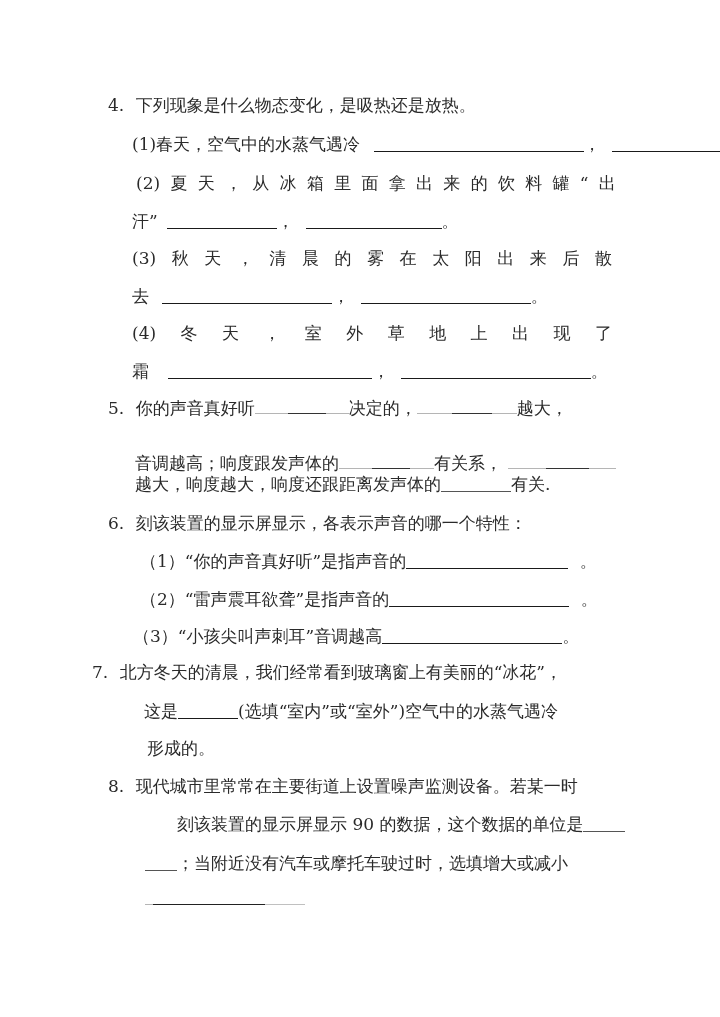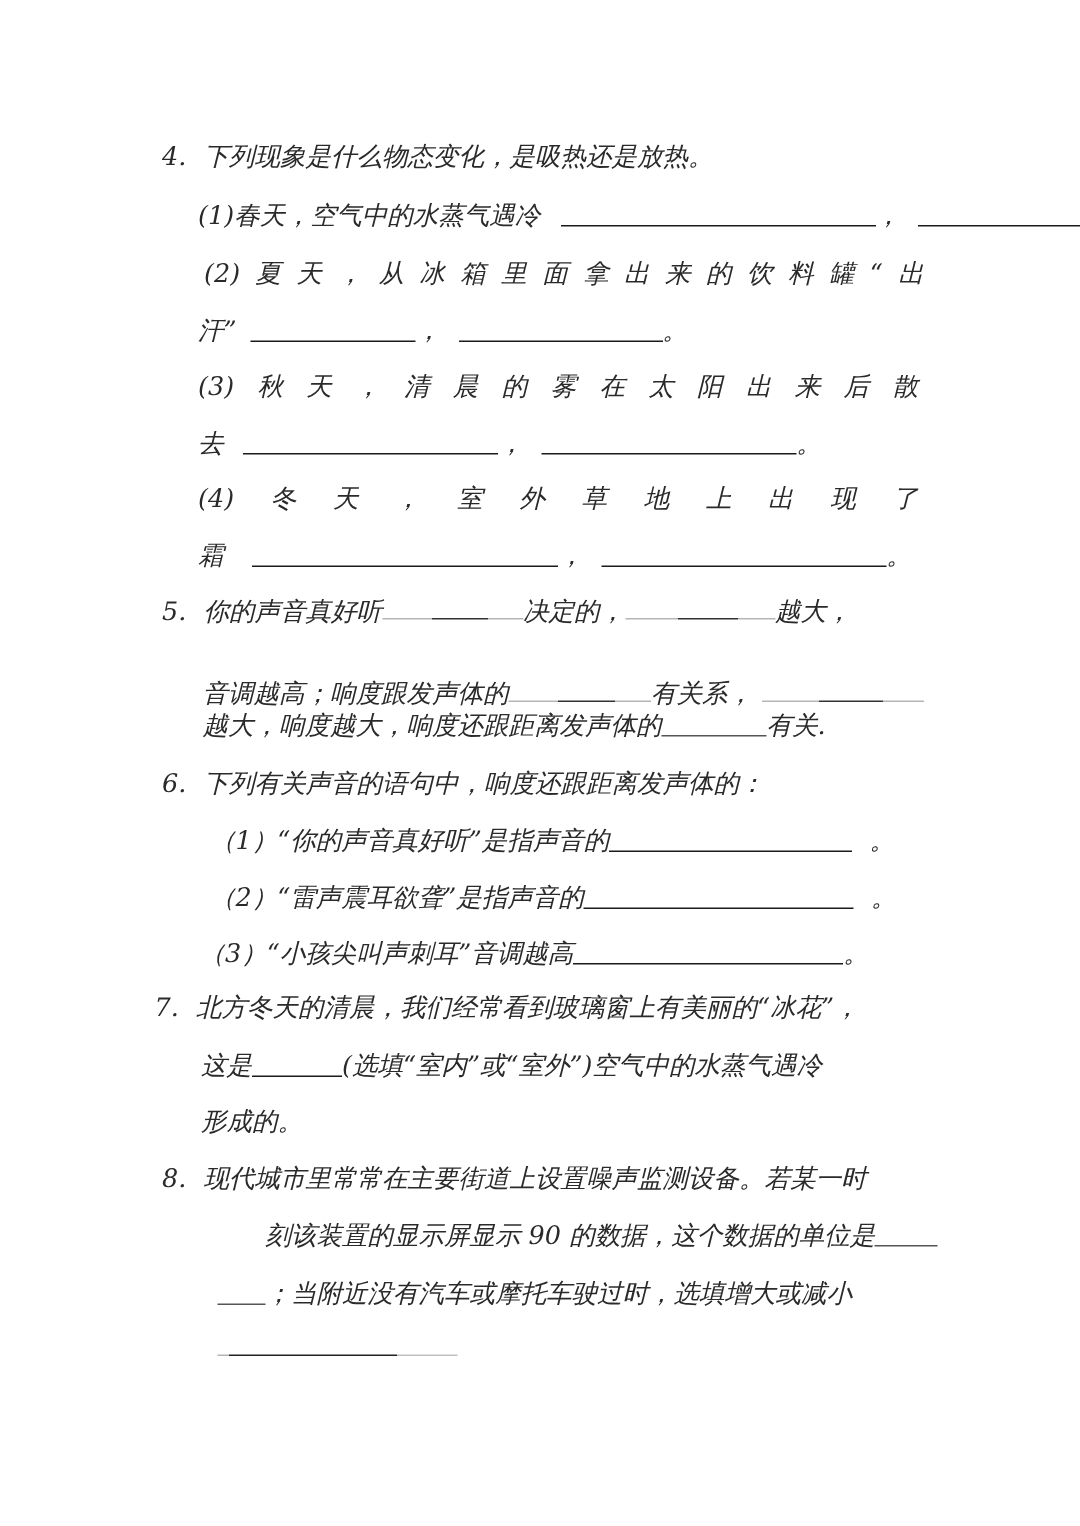--- a/index.html
+++ b/index.html
@@ -14,21 +14,20 @@
       overflow: hidden;
       font-family: "DejaVu Serif", "Liberation Serif", serif;
       color: #2a2a2a;
     }
     .line {
       position: absolute;
       white-space: nowrap;
       font-size: 17px;
       line-height: 22px;
       height: 22px;
-      font-style: italic;
     }
     .blank {
       display: inline-block;
       vertical-align: baseline;
       border-bottom: 1.5px solid #1a1a1a;
       height: 1px;
       margin-bottom: -2px;
     }
     .blank.mixed {
       border-bottom: none;
@@ -140,47 +139,47 @@
 <div class="line" style="left:135px; top:436px;margin-top:16px;">
   <span>音调越高；响度跟发声体的</span><span class="blank mixed" style="width:95px;"></span><span>有关系，</span><span class="blank mixed" style="width:108px; margin-left:6px;"></span>
 </div>
 
 <div class="line" style="left:135px; top:473px;">
   <span>越大，响度越大，响度还跟距离发声体的</span><span class="blank thin" style="width:70px;"></span><span>有关.</span>
 </div>
 
 <div class="line" style="left:108px; top:512px;">
   <span>6.</span>
-  <span style="margin-left:6px;">下列有关声音的语句中，响度还跟距离发声体的：</span>
+  <span style="margin-left:6px;">刻该装置的显示屏显示，各表示声音的哪一个特性：</span>
 </div>
 
 <div class="line" style="left:140px; top:550px;">
   <span>（1）</span><span>“你的声音真好听”是指声音的</span><span class="blank" style="width:162px;"></span>
   <span style="margin-left:6px;">。</span>
 </div>
 
 <div class="line" style="left:140px; top:588px;">
   <span>（2）</span><span>“雷声震耳欲聋”是指声音的</span><span class="blank" style="width:180px;"></span>
   <span style="margin-left:6px;">。</span>
 </div>
 
 <div class="line" style="left:133px; top:625px;">
   <span>（3）</span><span>“小孩尖叫声刺耳”音调越高</span><span class="blank" style="width:180px;"></span><span>。</span>
 </div>
 
-<div class="line" style="left:103px; top:661px;">
+<div class="line" style="left:92px; top:661px;">
   <span>7.</span>
   <span style="margin-left:6px;">北方冬天的清晨，我们经常看到玻璃窗上有美丽的“冰花”，</span>
 </div>
 
-<div class="line" style="left:134px; top:700px;">
+<div class="line" style="left:144px; top:700px;">
   <span>这是</span><span class="blank" style="width:60px;"></span><span>(选填“室内”或“室外”)空气中的水蒸气遇冷</span>
 </div>
 
-<div class="line" style="left:134px; top:737px;">
+<div class="line" style="left:147px; top:737px;">
   <span>形成的。</span>
 </div>
 
 <div class="line" style="left:108px; top:775px;">
   <span>8.</span>
   <span style="margin-left:6px;">现代城市里常常在主要街道上设置噪声监测设备。若某一时</span>
 </div>
 
 <div class="line" style="left:145px; top:813px;margin-left:32px;">
   <span>刻该装置的显示屏显示 90 的数据，这个数据的单位是</span><span class="blank thin" style="width:42px;"></span>

